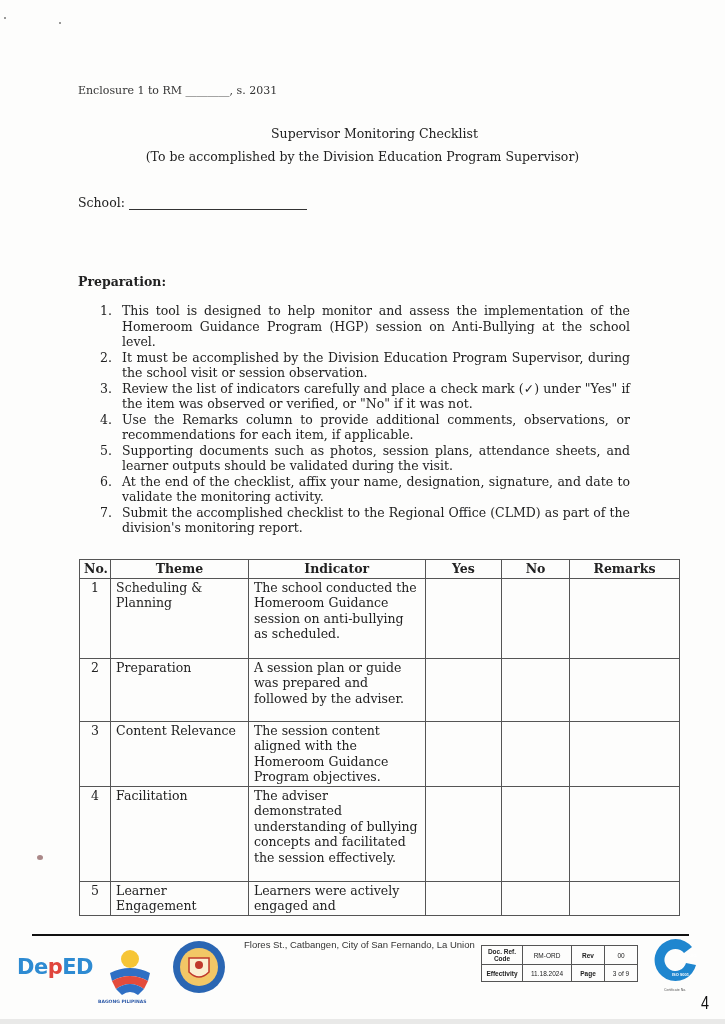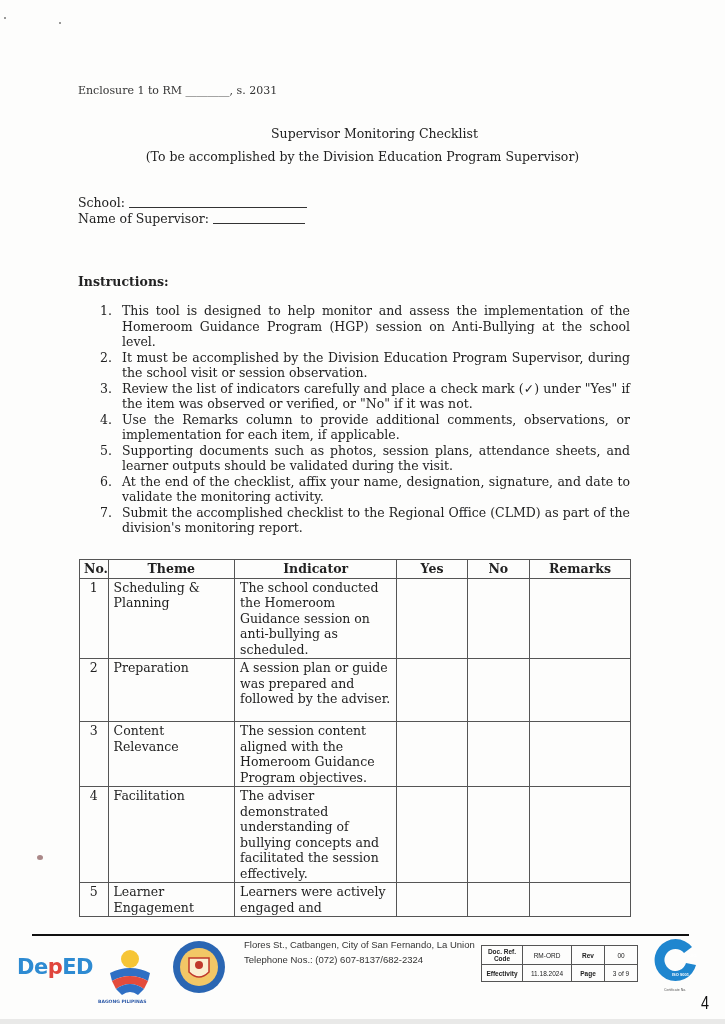--- a/index.html
+++ b/index.html
@@ -7,29 +7,29 @@
     width: 725px; height: 1024px; background: #fdfdfc; position: relative; overflow: hidden;
     font-family: "DejaVu Serif", "Liberation Serif", serif; color: #222;
   }
   .abs { position: absolute; }
   .enclosure { left: 78px; top: 84px; font-size: 11px; color: #333; }
   .title-block { left: 0; width: 725px; top: 125px; text-align: center; }
   .title-main { font-weight: bold; font-size: 12.5px; letter-spacing: 0.1px; }
   .title-sub { font-size: 12.5px; margin-top: 1px; padding-left: 24px; }
   .title-note { font-size: 12.5px; margin-top: 8px; }
   .fields { left: 78px; top: 195px; font-size: 12.5px; line-height: 16px; }
-  .field-row { display: flex; align-items: flex-start; }
+  .field-row { display: flex; align-items: center; }
   .field-line { border-bottom: 1px solid #333; height: 12px; margin-left: 4px; }
   .instructions-h { left: 78px; top: 274px; font-weight: bold; font-size: 12.5px; }
   .instr-list { left: 100px; top: 303px; width: 530px; margin: 0; padding: 0; list-style: none; font-size: 12.5px; line-height: 15.5px; }
   .instr-list li { display: flex; }
   .instr-num { width: 22px; flex: 0 0 22px; text-align: left; }
   .instr-text { text-align: justify; flex: 1; }
   table.checklist {
-    position: absolute; left: 79px; top: 559px; width: 552px;
+    position: absolute; left: 79px; top: 559px; width: 601px;
     border-collapse: collapse; font-size: 12.5px; line-height: 15.5px; table-layout: fixed;
   }
   .checklist th, .checklist td { border: 1px solid #555; vertical-align: top; padding: 1px 5px; }
   .checklist th { font-weight: bold; text-align: center; padding: 1px 4px; }
   .checklist td.no { text-align: center; }
   .col-no { width: 28px; } .col-theme { width: 124px; } .col-ind { width: 159px; }
   .col-yes { width: 69px; } .col-nocol { width: 61px; } .col-rem { width: 99px; }
   .footer-line { left: 32px; top: 934px; width: 657px; height: 2px; background: #111; }
   .deped-logo { left: 17px; top: 955px; font-family: "DejaVu Sans", sans-serif; font-weight: bold; font-size: 21px; color: #2e8bd2; letter-spacing: -0.5px; }
   .deped-logo .red { color: #e0463d; }
@@ -62,44 +62,40 @@
 <div class="abs title-block">
   <div class="title-sub">Supervisor Monitoring Checklist</div>
   <div class="title-note">(To be accomplished by the Division Education Program Supervisor)</div>
 </div>
 
 <div class="abs fields">
   <div class="field-row">
     <span>School:</span>
     <span class="field-line" style="width:178px"></span>
   </div>
-  <div class="field-row">
-    <span>Name of Supervisor:</span>
-    <span class="field-line" style="width:92px"></span>
-  </div>
-</div>
-
-<div class="abs instructions-h">Instructions:</div>
+</div>
+
+<div class="abs instructions-h">Preparation:</div>
 
 <ol class="abs instr-list">
   <li>
       <span class="instr-num">1.</span>
       <span class="instr-text">This tool is designed to help monitor and assess the implementation of the Homeroom Guidance Program (HGP) session on Anti-Bullying at the school level.</span>
     </li>
   <li>
       <span class="instr-num">2.</span>
       <span class="instr-text">It must be accomplished by the Division Education Program Supervisor, during the school visit or session observation.</span>
     </li>
   <li>
       <span class="instr-num">3.</span>
       <span class="instr-text">Review the list of indicators carefully and place a check mark (✓) under "Yes" if the item was observed or verified, or "No" if it was not.</span>
     </li>
   <li>
       <span class="instr-num">4.</span>
-      <span class="instr-text">Use the Remarks column to provide additional comments, observations, or implementation for each item, if applicable.</span>
+      <span class="instr-text">Use the Remarks column to provide additional comments, observations, or recommendations for each item, if applicable.</span>
     </li>
   <li>
       <span class="instr-num">5.</span>
       <span class="instr-text">Supporting documents such as photos, session plans, attendance sheets, and learner outputs should be validated during the visit.</span>
     </li>
   <li>
       <span class="instr-num">6.</span>
       <span class="instr-text">At the end of the checklist, affix your name, designation, signature, and date to validate the monitoring activity.</span>
     </li>
   <li>
@@ -187,21 +183,20 @@
 
 <svg class="abs seal" viewBox="0 0 54 54">
   <circle cx="27" cy="27" r="26" fill="#2a66b3"></circle>
   <circle cx="27" cy="27" r="19" fill="#f2c766"></circle>
   <path d="M17 18 L37 18 L37 32 Q27 42 17 32 Z" fill="#fbefd0" stroke="#c0392b" stroke-width="1.5"></path>
   <circle cx="27" cy="25" r="4" fill="#c0392b"></circle>
 </svg>
 
 <div class="abs address">
   <div>Flores St., Catbangen, City of San Fernando, La Union</div>
-  <div>Telephone Nos.: (072) 607-8137/682-2324</div>
 </div>
 
 <table class="docref">
   <tbody>
       <tr>
     <td class="lbl" style="width:34px">Doc. Ref. Code</td>
     <td style="width:42px">RM-ORD</td>
     <td class="lbl" style="width:26px">Rev</td>
     <td style="width:26px">00</td>
   </tr>

